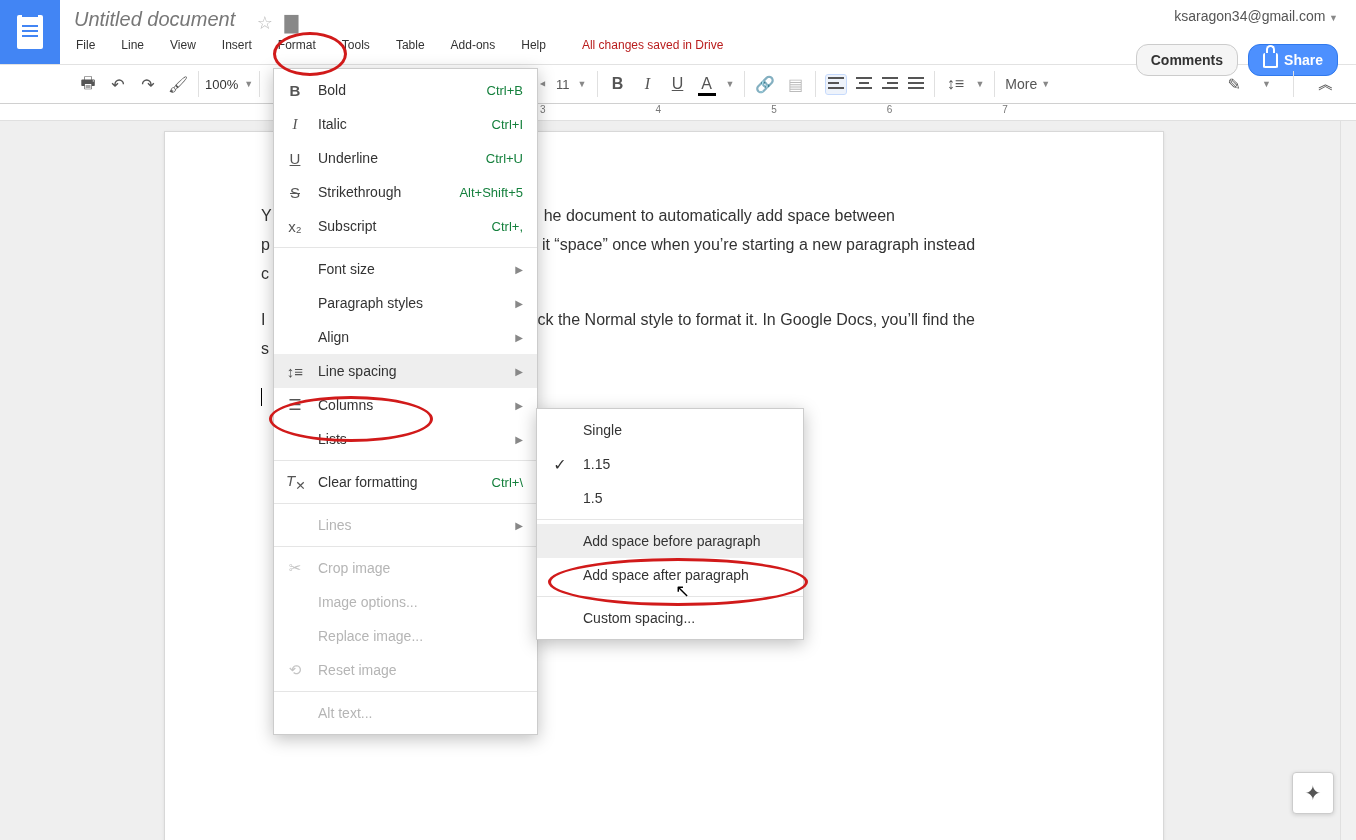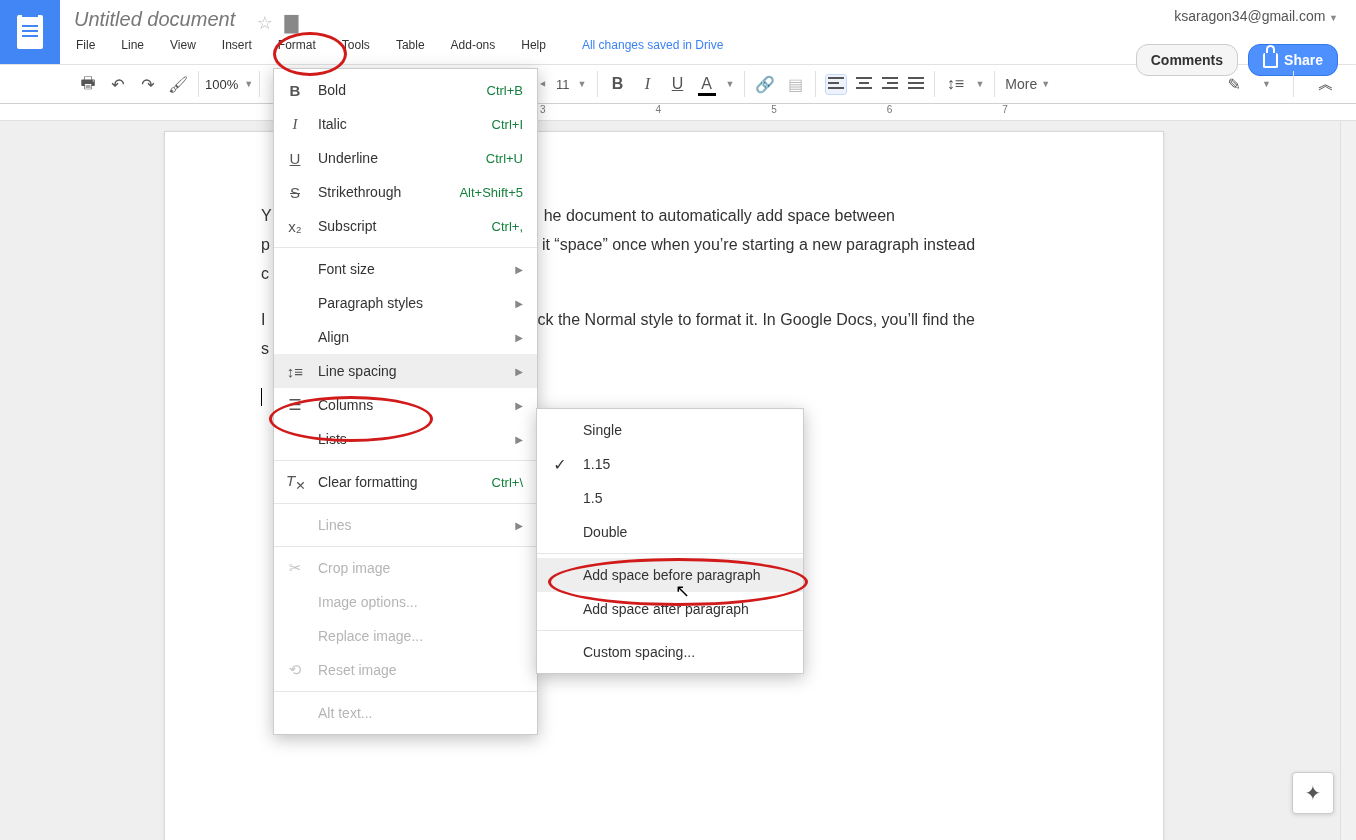--- a/index.html
+++ b/index.html
@@ -10,21 +10,21 @@
   .docicon { width:60px; height:64px; background:#4285f4; display:flex; align-items:center; justify-content:center; }
   .docicon-inner { width:26px; height:34px; background:#fff; border-radius:2px; position:relative; }
   .docicon-inner::before, .docicon-inner::after { content:""; position:absolute; left:5px; right:5px; height:2px; background:#4285f4; }
   .docicon-inner::before { top:10px; box-shadow:0 5px 0 #4285f4, 0 10px 0 #4285f4; }
   .title-area { padding:8px 0 0 14px; }
   .doc-title { font-size:20px; color:#777; font-style:italic; }
   .title-icons { display:inline-block; margin-left:18px; vertical-align:middle; }
   .title-icons span { display:inline-block; width:18px; height:18px; margin-right:6px; color:#bbb; font-size:18px; line-height:18px; }
   .menubar { margin-top:4px; display:flex; align-items:center; gap:22px; font-size:12px; color:#333; }
   .menubar .menu-item { cursor:pointer; padding:2px 2px; }
-  .menubar .save-status { color:#3b82f6; margin-left:12px; }
+  .menubar .save-status { color:#b91c1c; margin-left:12px; }
   .account-area { margin-left:auto; padding:8px 18px 0 0; display:flex; flex-direction:column; align-items:flex-end; gap:20px; }
   .account-email { color:#555; font-size:14px; }
   .account-buttons { display:flex; gap:10px; }
   .btn { height:30px; padding:0 14px; border-radius:12px; font-size:14px; font-weight:bold; display:inline-flex; align-items:center; gap:6px; cursor:pointer; }
   .btn-comments { background:#f5f5f5; border:1px solid #ccc; color:#333; }
   .btn-share { background:#4d90fe; color:#fff; border:1px solid #3079ed; }
   .lock-icon { width:11px; height:13px; border:2px solid #fff; border-radius:2px; border-top:none; position:relative; }
   .lock-icon::before { content:""; position:absolute; top:-8px; left:1px; width:5px; height:6px; border:2px solid #fff; border-bottom:none; border-radius:5px 5px 0 0; }
 
   
@@ -309,24 +309,20 @@
         <span>Single</span>
       </div>
   <div class="sub-item">
         <span class="check">✓</span>
         <span>1.15</span>
       </div>
   <div class="sub-item">
         <span class="check"></span>
         <span>1.5</span>
       </div>
-  <div class="sub-item">
-        <span class="check"></span>
-        <span>Double</span>
-      </div>
   <div class="sub-sep"></div>
   <div class="sub-item hovered">
         <span class="check"></span>
         <span>Add space before paragraph</span>
       </div>
   <div class="sub-item">
         <span class="check"></span>
         <span>Add space after paragraph</span>
       </div>
   <div class="sub-sep"></div>

